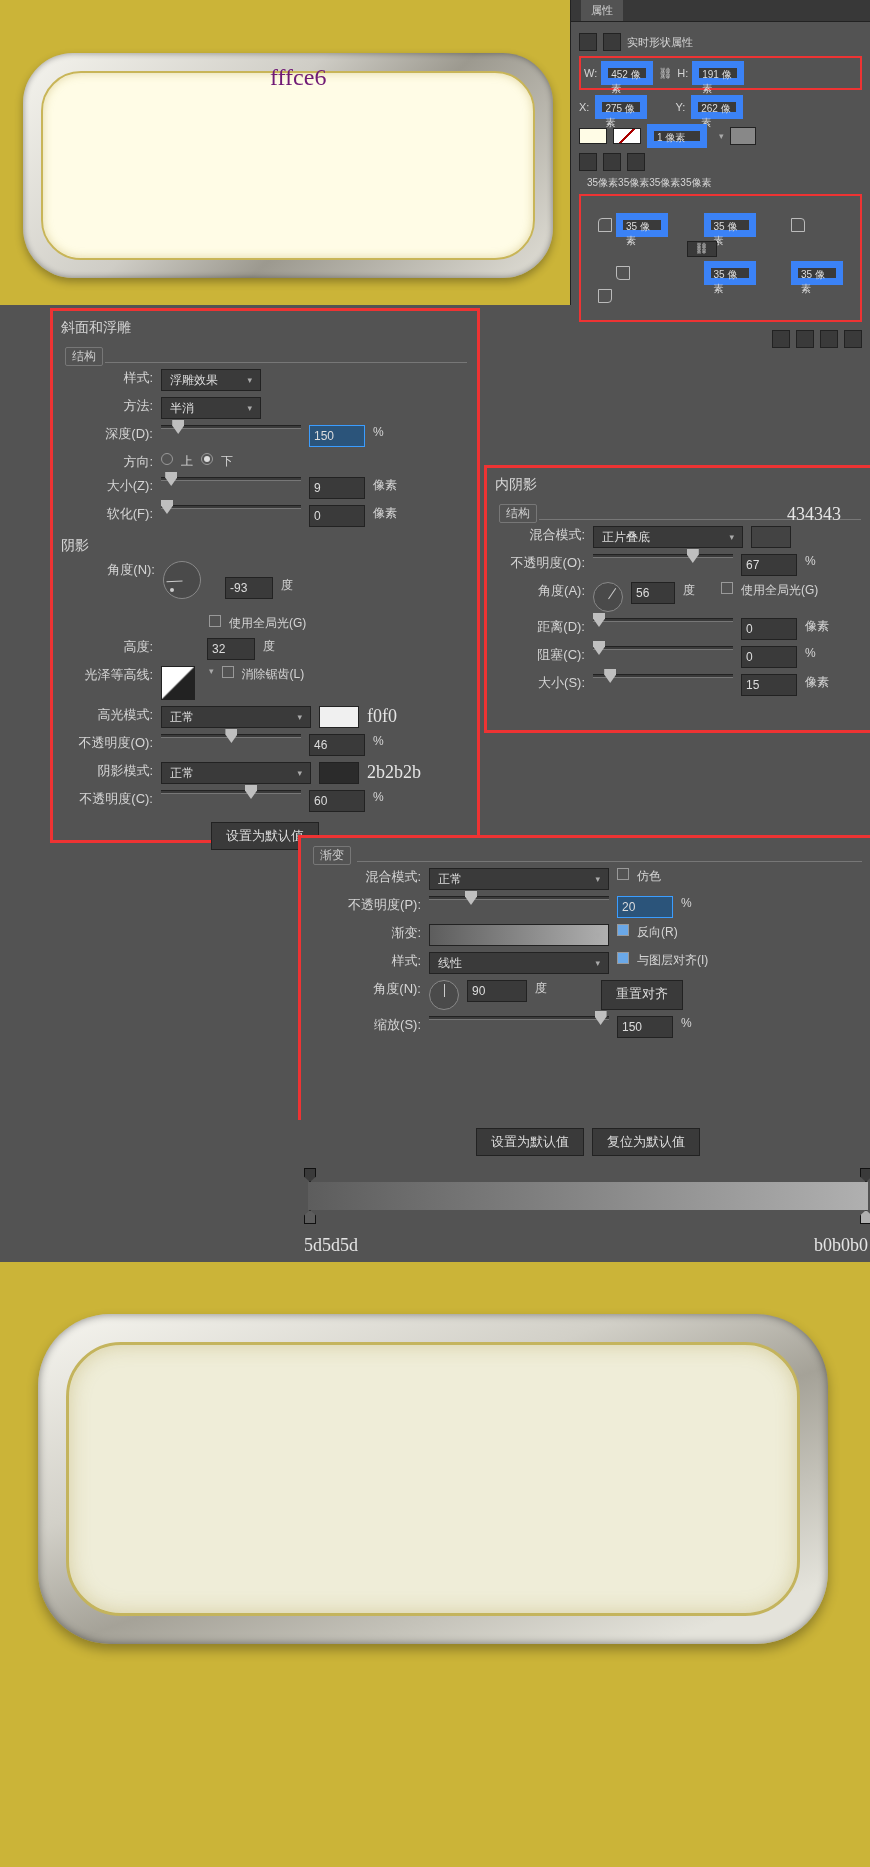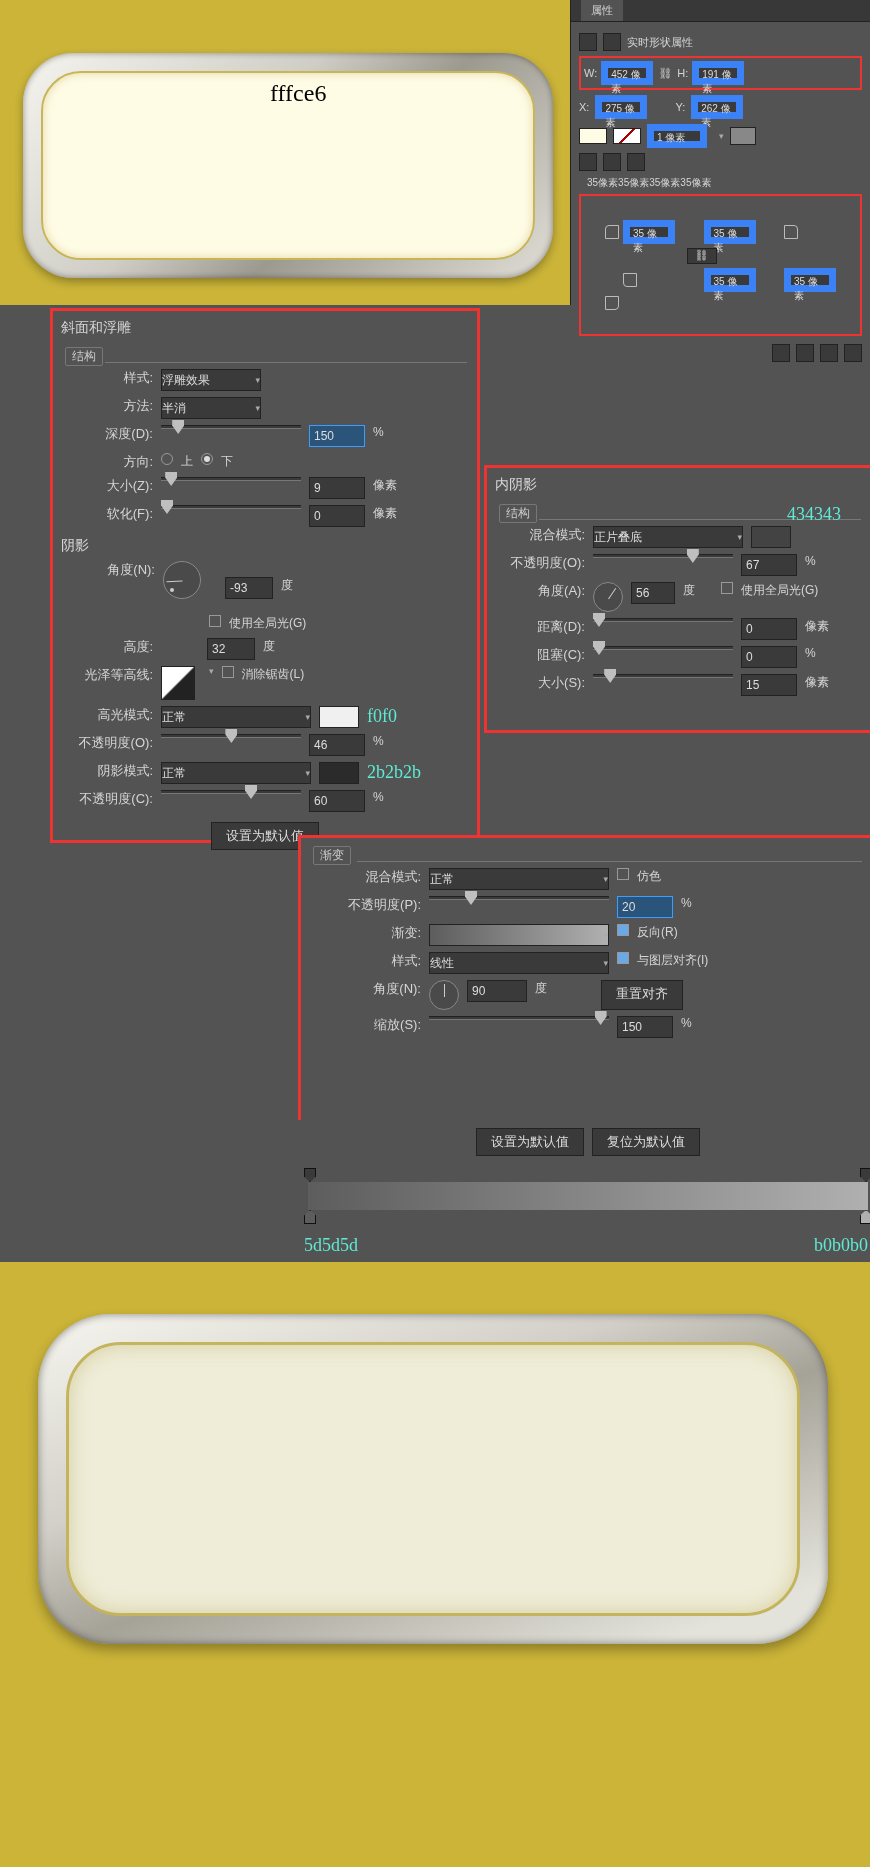--- a/index.html
+++ b/index.html
@@ -27,22 +27,22 @@
     padding: 18px;
   }
   .pill-inner {
     width: 100%; height: 100%;
     background: #fffce6;
     border-radius: 40px;
     border: 2px solid #c8b558;
     box-shadow: inset 0 0 10px rgba(180,160,70,.4);
   }
   .pill-color-ann {
-    position: absolute; top: 80px; left: 270px;
-    color: #000000; font-size: 24px; font-family: serif;
+    position: absolute; top: 64px; left: 270px;
+    color: #701a75; font-size: 24px; font-family: serif;
   }
   
   .prop-panel {
     position: absolute; top: 0; right: 0; width: 300px; height: 305px;
     background: #535353;
     border-left: 1px solid #222;
     font-size: 11px;
   }
   .prop-tabs { height: 22px; background: #383838; border-bottom: 1px solid #222; padding-left: 10px; display:flex; align-items:center;}
   .prop-tab { background: #535353; padding: 3px 10px; }
@@ -51,21 +51,21 @@
   .small-icon { width:18px; height:18px; background:#3a3a3a; display:inline-block; border:1px solid #222;}
   .small-input {
     width: 52px; height: 24px; background: #3a3a3a; border: 7px solid #3b82f6;
     color: #ddd; font-size: 10px; padding: 0 3px;
   }
   .wh-box { display:flex; gap:4px; align-items:center; border:2px solid #e33; padding:3px;}
   .link-chain { width: 16px; text-align:center; }
   .fill-swatch { width: 28px; height: 16px; background: #fffce6; border:1px solid #222;}
   .stroke-swatch { width: 28px; height: 16px; background: linear-gradient(135deg,#fff 45%,#a00 46%,#a00 54%,#fff 55%); border:1px solid #222;}
   .corner-group {
-    border:2px solid #e33; padding: 24px; margin-top:4px;
+    border:2px solid #e33; padding: 17px; margin-top:4px;
     display:grid; grid-template-columns: auto 1fr 1fr auto; grid-template-rows: auto auto auto; gap:4px; align-items:center;
   }
   .corner-shape { width:14px; height:14px; border:1px solid #bbb; border-radius: 4px 0 0 0;}
   .corner-shape.tr{ border-radius: 0 4px 0 0;}
   .corner-shape.bl{ border-radius: 0 0 0 4px;}
   .corner-shape.br{ border-radius: 0 0 4px 0;}
   .corner-link { grid-column:2/4; text-align:center; background:#3a3a3a; border:1px solid #222; width:30px; height:16px; margin:0 auto;}
   .bottom-icons { display:flex; justify-content:flex-end; gap:6px; margin-top:8px;}
   .mini { width:18px; height:18px; background:#3a3a3a; border:1px solid #222;}
 
@@ -77,21 +77,21 @@
     padding: 4px 6px 6px 6px;
     color: #d5d5d5;
   }
   .sec-title { font-size: 14px; margin: 4px 2px 6px 2px; }
   .group-lbl { border:1px solid #777; border-radius:2px; padding: 0 6px; font-size:12px; display:inline-block; margin: 4px 0 8px 6px; color:#ccc;}
   .group-line { border-top:1px solid #777; margin-top:-12px; margin-left:40px; margin-right:4px;}
   .row { display:flex; gap:8px; margin: 6px 4px; }
   .lbl { width: 90px; text-align:right; font-size:13px; }
   .dd {
     height: 22px; background:#3a3a3a; border:1px solid #222; color:#ddd;
-    padding: 0 0; font-size:12px; display:flex; align-items:center; justify-content:space-between;
+    padding: 0 8px; font-size:12px; display:flex; align-items:center; justify-content:space-between;
     min-width: 90px;
   }
   .dd-arrow { margin-left:6px; font-size:9px; color:#aaa;}
   .slider {
     flex: 1; height: 4px; background:#3a3a3a; position:relative; min-width:100px; max-width:140px;
     border-top:1px solid #222; border-bottom:1px solid #777;
   }
   .thumb {
     width: 12px; height: 14px; background:#bfbfbf; position:absolute; top:-6px;
     clip-path: polygon(50% 100%,0 40%,0 0,100% 0,100% 40%);
@@ -105,21 +105,21 @@
   .radio { width:12px;height:12px;border-radius:50%;border:1px solid #999;display:inline-block; position:relative;}
   .radio.checked::after{content:'';position:absolute;inset:2px;border-radius:50%;background:#ddd;}
   .chk { width:12px;height:12px;border:1px solid #999;display:inline-block;}
   .chk.checked { background:#6aa8e8;}
   .angle-wheel { width:38px;height:38px;border:1px solid #888;border-radius:50%;position:relative;background:#4a4a4a;}
   .angle-wheel .ptr { position:absolute; width:1px; height:16px; background:#ccc; left:50%; top:3px; transform-origin: bottom center;}
   .angle-wheel .dot { position:absolute; width:4px;height:4px;border-radius:50%;background:#ccc;}
   .gloss-swatch { width:34px;height:34px;background:linear-gradient(135deg,#fff 0,#fff 48%,#222 52%,#222 100%); border:1px solid #222;}
   .color-sw { width:40px;height:22px;background:#000;border:1px solid #222;}
   .color-sw.white{ background:#f0f0f0;}
-  .ann { color:#5eead4; font-family:serif; font-size:18px; position:absolute;}
+  .ann { color:#e5e5e5; font-family:serif; font-size:18px; position:absolute;}
   .btn { background:#3a3a3a; border:1px solid #222; padding:4px 14px; font-size:13px; color:#ddd;}
 
   
   .bevel-panel { top:308px; left:50px; width:430px; height:535px; }
   .bevel-panel .group-line { margin-left:46px;}
   .shadow-sub .lbl { width:92px;}
   
   .inner-panel { top:465px; left:484px; width:390px; height:268px;}
   .inner-panel .lbl { width:88px;}
   

